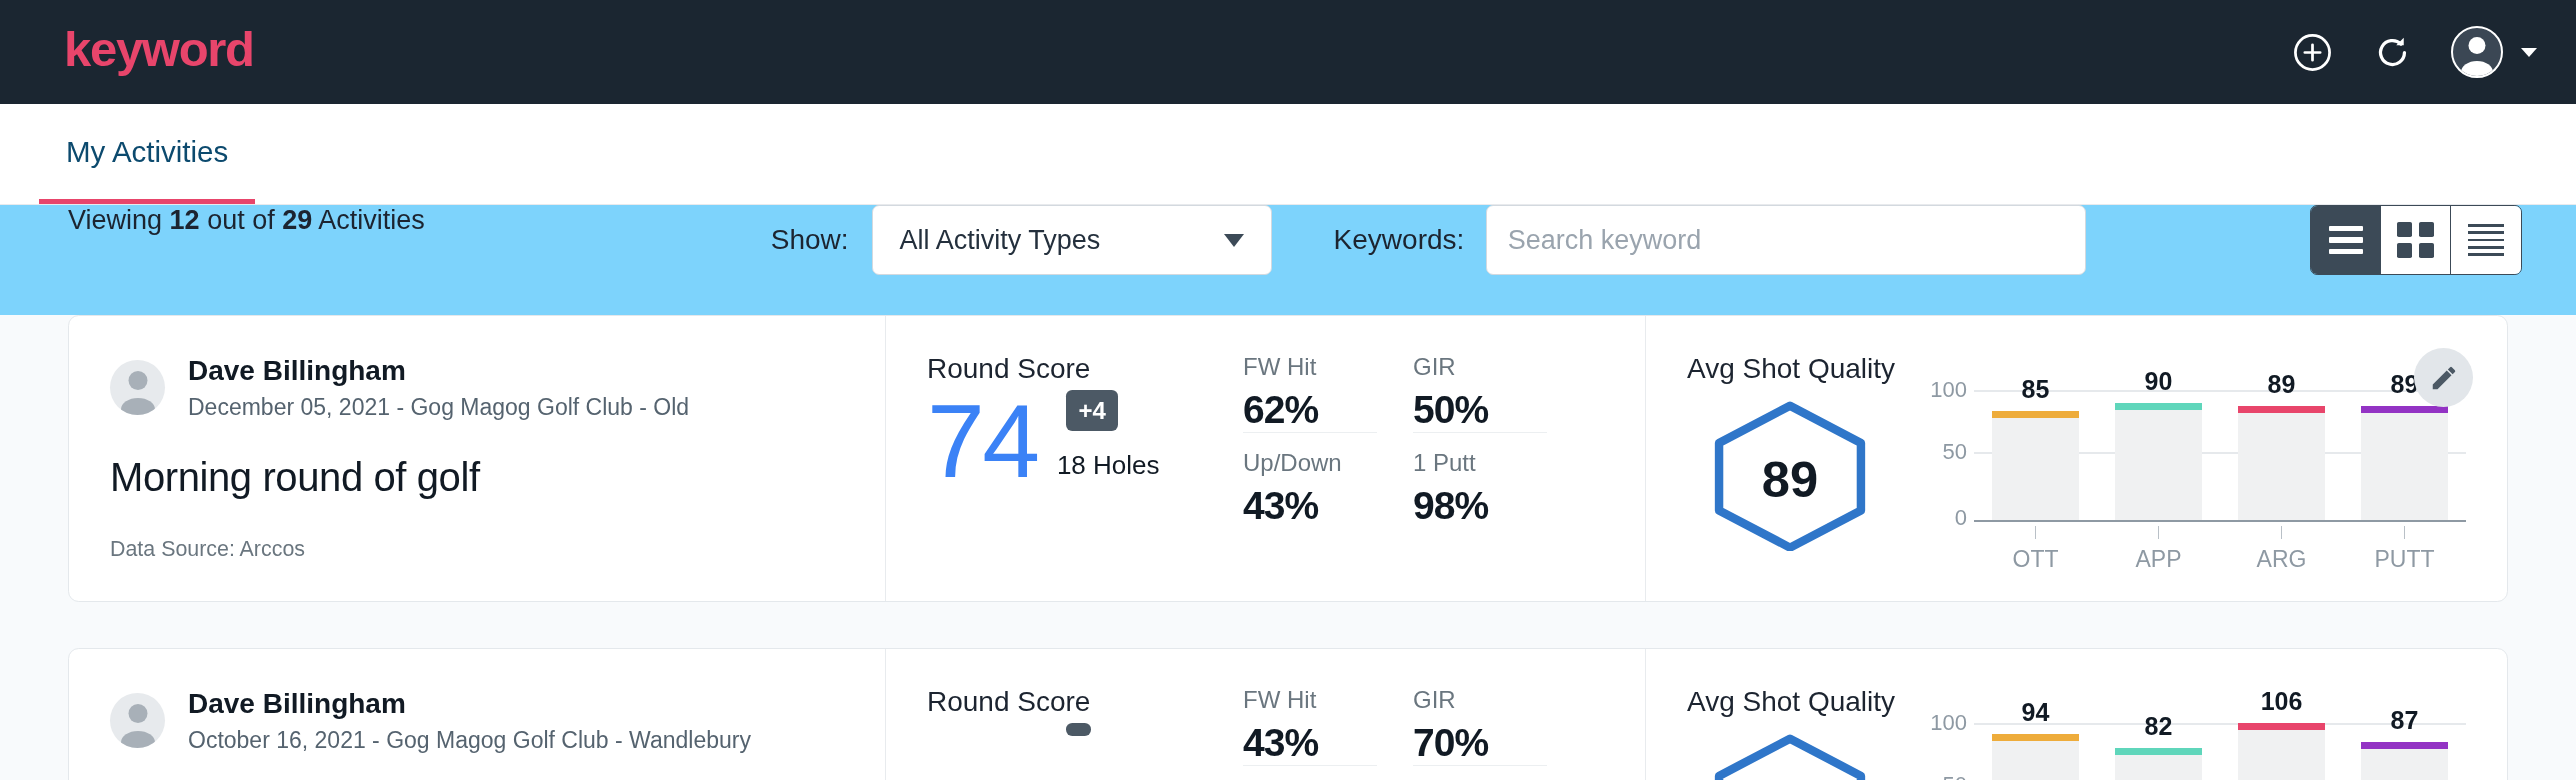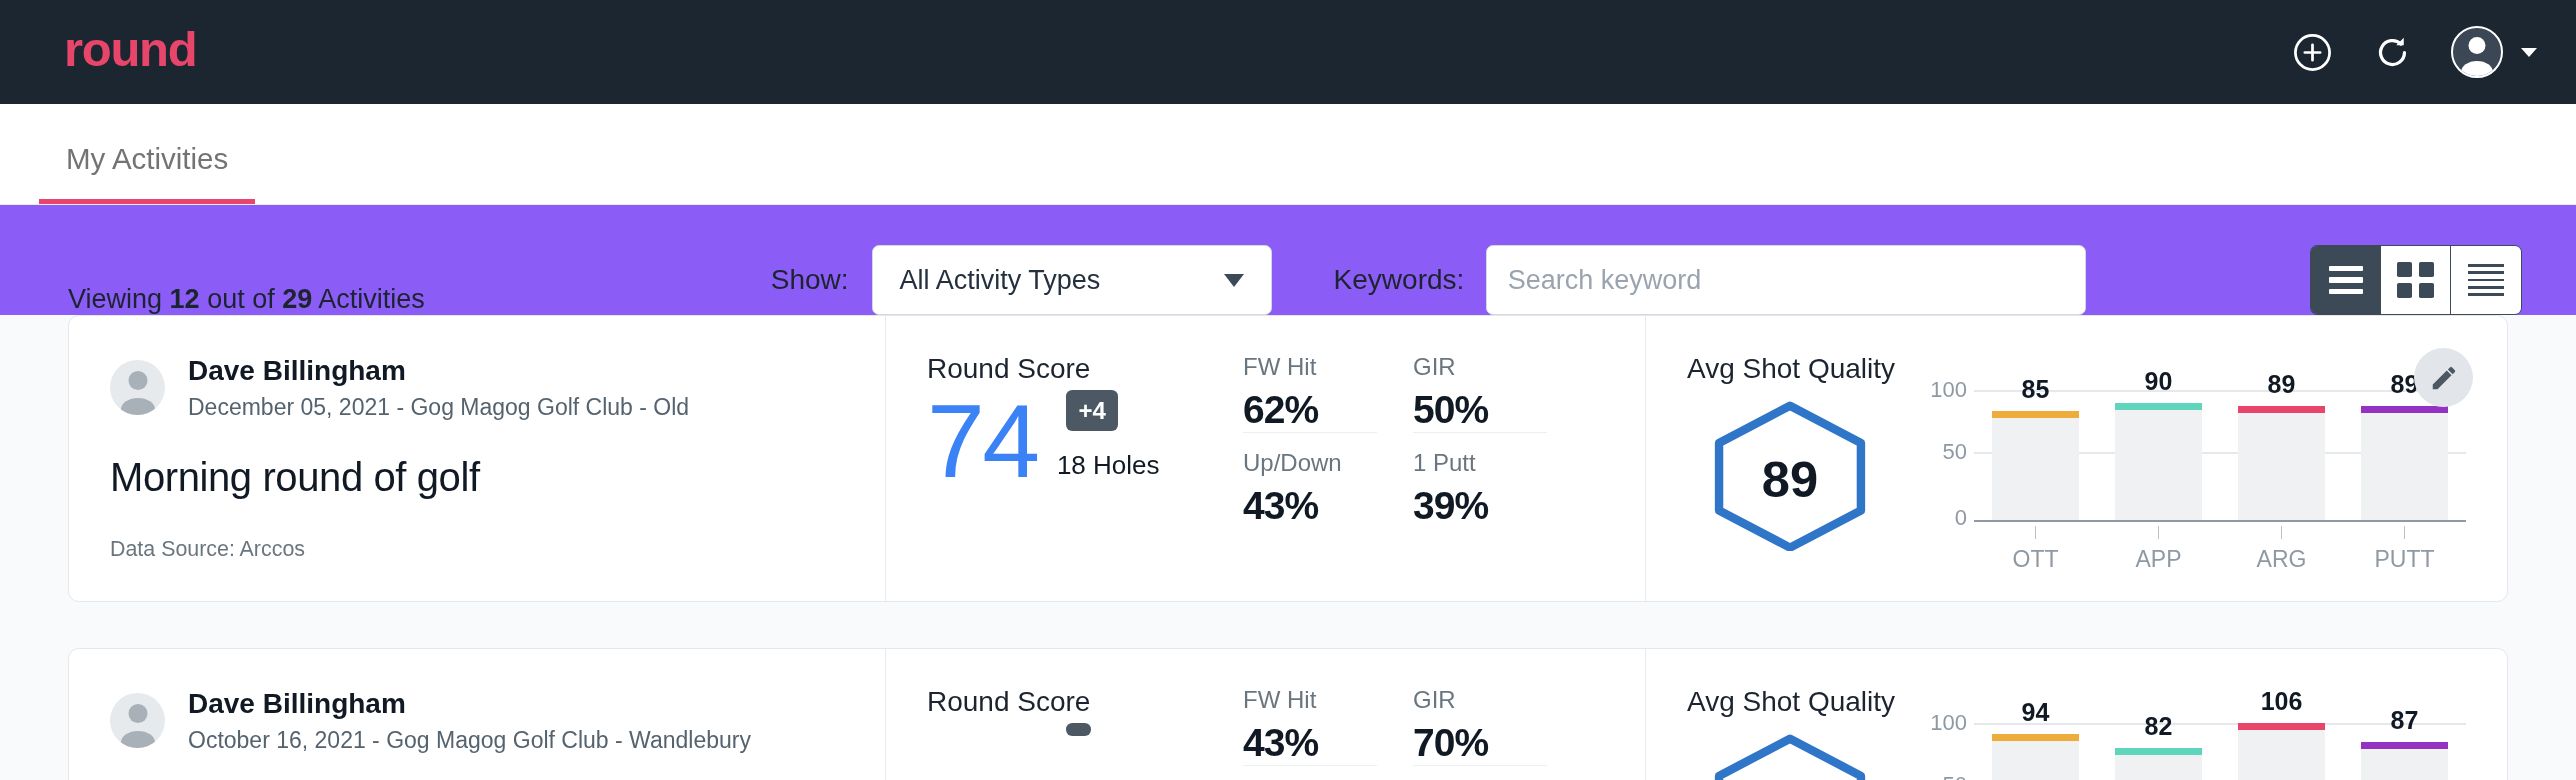--- a/index.html
+++ b/index.html
@@ -89,33 +89,33 @@
   .tabbar {
     height: 101px;
     background: #ffffff;
     display: flex;
     align-items: flex-end;
     padding-left: 39px;
     border-bottom: 0.9px solid #e8eaed;
   }
   .tab {
     font-size: 29.5px;
-    color: #737373;
-    padding: 0 27px 23px 27px;
+    color: #0c4a6e;
+    padding: 0 27px 30px 27px;
     border-bottom: 5.4px solid #e8456b;
     cursor: pointer;
   }
 
   
   .filterbar {
     height: 110px;
     display: flex;
-    align-items: flex-end;
+    align-items: flex-start;
     padding: 0 54px 0 68px;
-    background: #8b5cf6;
+    background: #7dd3fc;
   }
   .viewing { font-size: 27px; color: #1c2430; }
   .viewing b { font-weight: 700; }
   .show-group { display: flex; align-items: center; gap: 23px; margin-left: 346px; }
   .flabel { font-size: 28px; color: #1c2430; }
   .select {
     width: 400px; height: 70px;
     background: #ffffff;
     border: 0.9px solid #d3d9df;
     border-radius: 7.1px;
@@ -277,21 +277,21 @@
     width: 59px; height: 59px; border-radius: 50%;
     background: #e2e6ea;
     display: flex; align-items: center; justify-content: center;
     cursor: pointer;
   }
 </style>
 </head>
 <body>
 
 <div class="topnav">
-  <div class="logo">round</div>
+  <div class="logo">keyword</div>
 
 
   <div class="nav-right">
     <div class="icon-btn">
       <svg width="41" height="41" viewBox="0 0 24 24">
         <circle cx="12" cy="12" r="10" fill="none" stroke="#ffffff" stroke-width="1.6"></circle>
         <path d="M12 7.5v9M7.5 12h9" stroke="#ffffff" stroke-width="1.6" stroke-linecap="round"></path>
       </svg>
     </div>
     <div class="icon-btn">
@@ -390,21 +390,21 @@
         <div class="stat topcell">
           <div class="k">GIR</div>
           <div class="v">50%</div>
         </div>
         <div class="stat botcell">
           <div class="k">Up/Down</div>
           <div class="v">43%</div>
         </div>
         <div class="stat botcell">
           <div class="k">1 Putt</div>
-          <div class="v">39%</div>
+          <div class="v">98%</div>
         </div>
       </div>
     </div>
 
     <div class="col-quality">
       <div class="seclabel">Avg Shot Quality</div>
       <div class="qrow">
         <div class="hexwrap">
           <svg width="170" height="152" viewBox="0 0 100 90">
             <polygon points="50,4 92,26 92,66 50,88 8,66 8,26" fill="#ffffff" stroke="#2f76c9" stroke-width="5" stroke-linejoin="round"></polygon>

